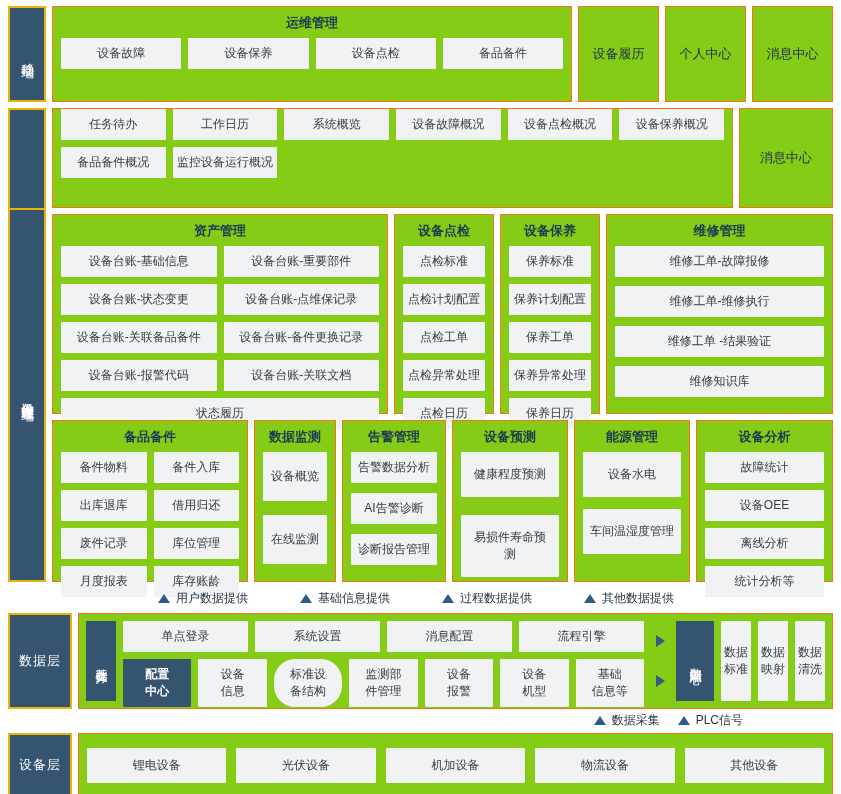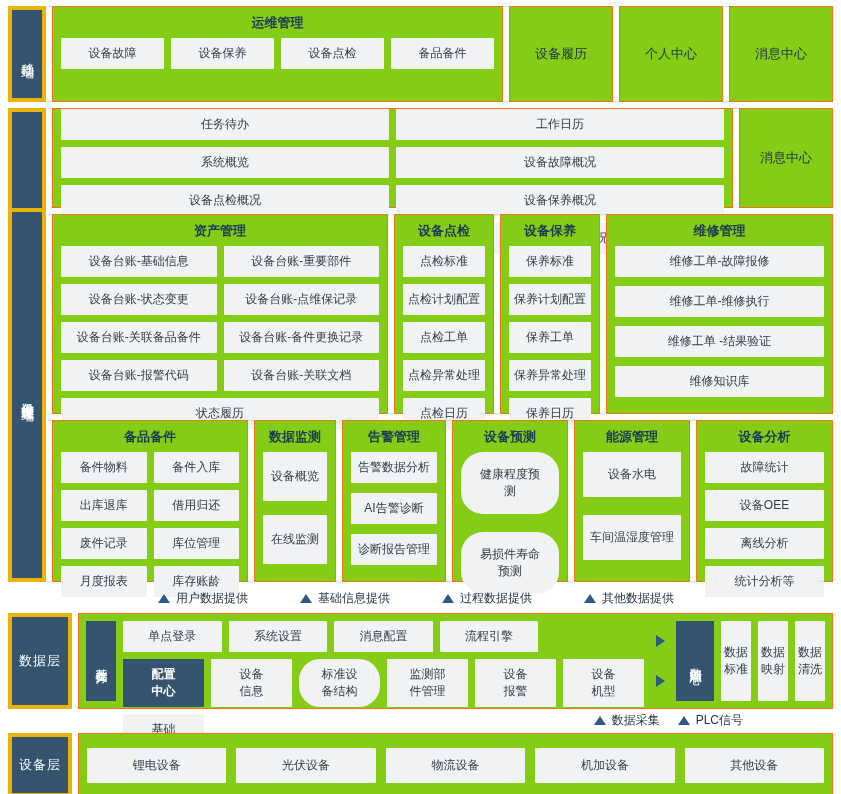--- a/index.html
+++ b/index.html
@@ -9,21 +9,21 @@
     font-family:"Liberation Sans","DejaVu Sans",sans-serif;
     font-size:12px;
     color:#243447;
     -webkit-font-smoothing:antialiased;
   }
   .page{position:relative;width:841px;height:794px;box-sizing:border-box;padding:6px 8px;}
   .vlabel{
     background:#34546f;color:#fff;display:flex;align-items:center;justify-content:center;
     text-align:center;font-size:13px;line-height:1.25;font-weight:normal;letter-spacing:1px;
     writing-mode:vertical-rl;text-orientation:upright;
-    border:4px solid #eab308;box-sizing:border-box;
+    border:2px solid #eab308;box-sizing:border-box;
   }
   .vlabel.flat{writing-mode:horizontal-tb;text-orientation:initial;}
   .outline{border:1px solid #f97316;box-sizing:border-box;background:#84cc16;}
   .title{
     text-align:center;font-weight:bold;font-size:13px;color:#1e3a52;
     padding:7px 0 6px;
   }
   .cell{
     background:#f1f2f4;color:#333c47;text-align:center;
     font-size:12px;padding:7px 2px;box-sizing:border-box;border-radius:1px;
@@ -31,33 +31,33 @@
   }
   .grid{display:grid;gap:7px;padding:0 8px 9px;}
 
   
   .row-mobile{display:flex;gap:6px;height:96px;margin-bottom:6px;}
   .mobile-label{width:38px;flex:none;}
   .mobile-main{flex:1;display:flex;gap:6px;}
   .box-ops{flex:1 1 auto;display:flex;flex-direction:column;}
   .box-ops .grid{grid-template-columns:repeat(4,1fr);}
   .single-box{
-    width:104px;flex:none;display:flex;align-items:center;justify-content:center;
+    width:81px;flex:none;display:flex;align-items:center;justify-content:center;
     font-size:13px;color:#243447;
   }
 
   
   .row-platform{display:flex;gap:6px;}
   .plat-left{width:38px;flex:none;display:flex;flex-direction:column;}
   .biz-label{flex:1;}
   .plat-body{flex:1;display:flex;flex-direction:column;gap:6px;}
 
   .home-row{display:flex;gap:6px;height:100px;}
   .home-box{flex:1;display:flex;flex-direction:column;}
-  .home-box .grid{grid-template-columns:repeat(2,1fr);}
+  .home-box .grid{grid-template-columns:repeat(6,1fr);}
   .msg-box{width:94px;flex:none;display:flex;align-items:center;justify-content:center;font-size:13px;}
 
   .mid-row{display:flex;gap:6px;height:200px;}
   .asset{flex:0 0 336px;display:flex;flex-direction:column;}
   .asset .grid{grid-template-columns:repeat(2,1fr);}
   .asset .grid .wide{grid-column:span 2;}
   .inspect{flex:0 0 100px;display:flex;flex-direction:column;}
   .inspect .grid{grid-template-columns:1fr;}
   .maint{flex:0 0 100px;display:flex;flex-direction:column;}
   .maint .grid{grid-template-columns:1fr;}
@@ -67,23 +67,23 @@
   .bot-row{display:flex;gap:6px;height:162px;}
   .spare{flex:0 0 196px;display:flex;flex-direction:column;}
   .spare .grid{grid-template-columns:repeat(2,1fr);}
   .monitor{flex:0 0 82px;display:flex;flex-direction:column;}
   .monitor .grid{grid-template-columns:1fr;gap:14px;}
   .monitor .cell{padding:16px 2px;}
   .alarm{flex:0 0 104px;display:flex;flex-direction:column;}
   .alarm .grid{grid-template-columns:1fr;gap:10px;}
   .predict{flex:0 0 116px;display:flex;flex-direction:column;}
   .predict .grid{grid-template-columns:1fr;gap:18px;}
-  .predict .cell{padding:14px 19px;border-radius:22px;}
+  .predict .cell{padding:14px 13px;}
   .energy{flex:0 0 116px;display:flex;flex-direction:column;}
-  .energy .grid{grid-template-columns:1fr;gap:18px;}
+  .energy .grid{grid-template-columns:1fr;gap:12px;}
   .energy .cell{padding:14px 4px;}
   .analysis{flex:1;display:flex;flex-direction:column;}
   .analysis .grid{grid-template-columns:1fr;gap:7px;}
 
   
   .arrows{display:flex;align-items:center;height:26px;margin:3px 0 2px;padding-left:150px;gap:52px;}
   .arrow-item{display:flex;align-items:center;gap:6px;font-size:12px;color:#243447;}
   .up-arrow{
     width:0;height:0;border-left:6px solid transparent;border-right:6px solid transparent;
     border-bottom:9px solid #2e5a86;
@@ -95,22 +95,22 @@
 
   
   .row-data{display:flex;gap:6px;height:96px;}
   .data-label{width:64px;flex:none;}
   .data-box{flex:1;display:flex;align-items:stretch;padding:7px;box-sizing:border-box;gap:7px;}
   .support-label{
     width:30px;flex:none;background:#34546f;color:#fff;display:flex;align-items:center;justify-content:center;
     writing-mode:vertical-rl;text-orientation:upright;font-size:12px;letter-spacing:1px;
   }
   .data-cells{flex:1;display:flex;flex-direction:column;gap:7px;}
-  .data-top{display:grid;grid-template-columns:repeat(5,1fr);gap:7px;flex:1;border-radius:14px;}
-  .data-bot{display:grid;grid-template-columns:repeat(6,1fr);gap:7px;flex:1;}
+  .data-top{display:grid;grid-template-columns:repeat(4,1fr);gap:7px;flex:1;border-radius:14px;}
+  .data-bot{display:grid;grid-template-columns:repeat(7,1fr);gap:7px;flex:1;}
   .data-bot .accent{background:#34546f;color:#fff;font-weight:bold;}
   .gov-arrows{width:18px;flex:none;display:flex;flex-direction:column;justify-content:space-around;align-items:center;}
   .gov-label{
     width:38px;flex:none;background:#34546f;color:#fff;display:flex;align-items:center;justify-content:center;
     writing-mode:vertical-rl;text-orientation:upright;font-size:12px;line-height:1.3;text-align:center;letter-spacing:1px;
   }
   .gov-cells{width:104px;flex:none;display:flex;flex-direction:row;gap:7px;}
   .gov-cells .cell{flex:1;}
 
   .sub-arrows{display:flex;justify-content:flex-end;align-items:center;height:22px;gap:18px;padding-right:90px;}
@@ -353,20 +353,20 @@
       <span>PLC信号</span>
     </div>
   </div>
 
   <div class="row-equip">
     <div class="vlabel flat equip-label">设备层</div>
     <div class="outline equip-box">
       <div class="equip-grid">
         <div class="cell">锂电设备</div>
         <div class="cell">光伏设备</div>
+        <div class="cell">机加设备</div>
         <div class="cell">物流设备</div>
-        <div class="cell">机加设备</div>
         <div class="cell">其他设备</div>
       </div>
     </div>
   </div>
 
 </div>
 
 </body></html>

